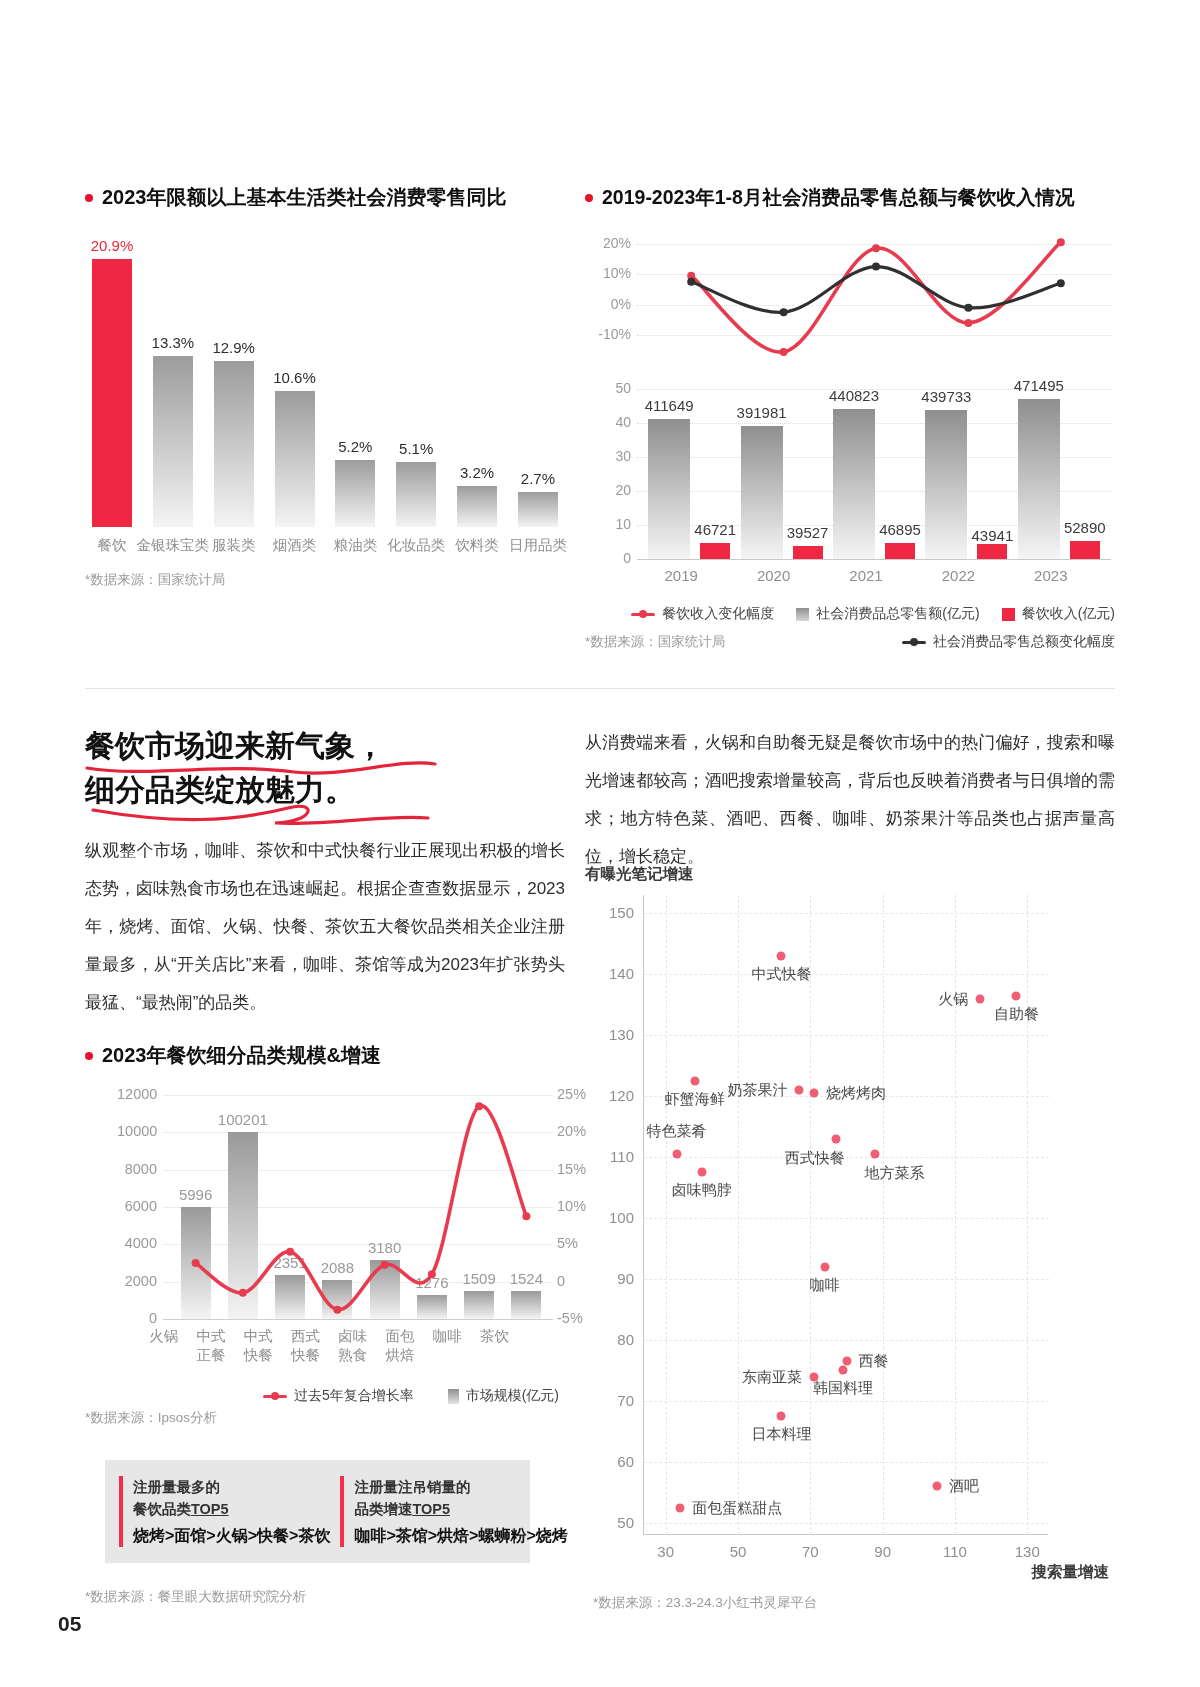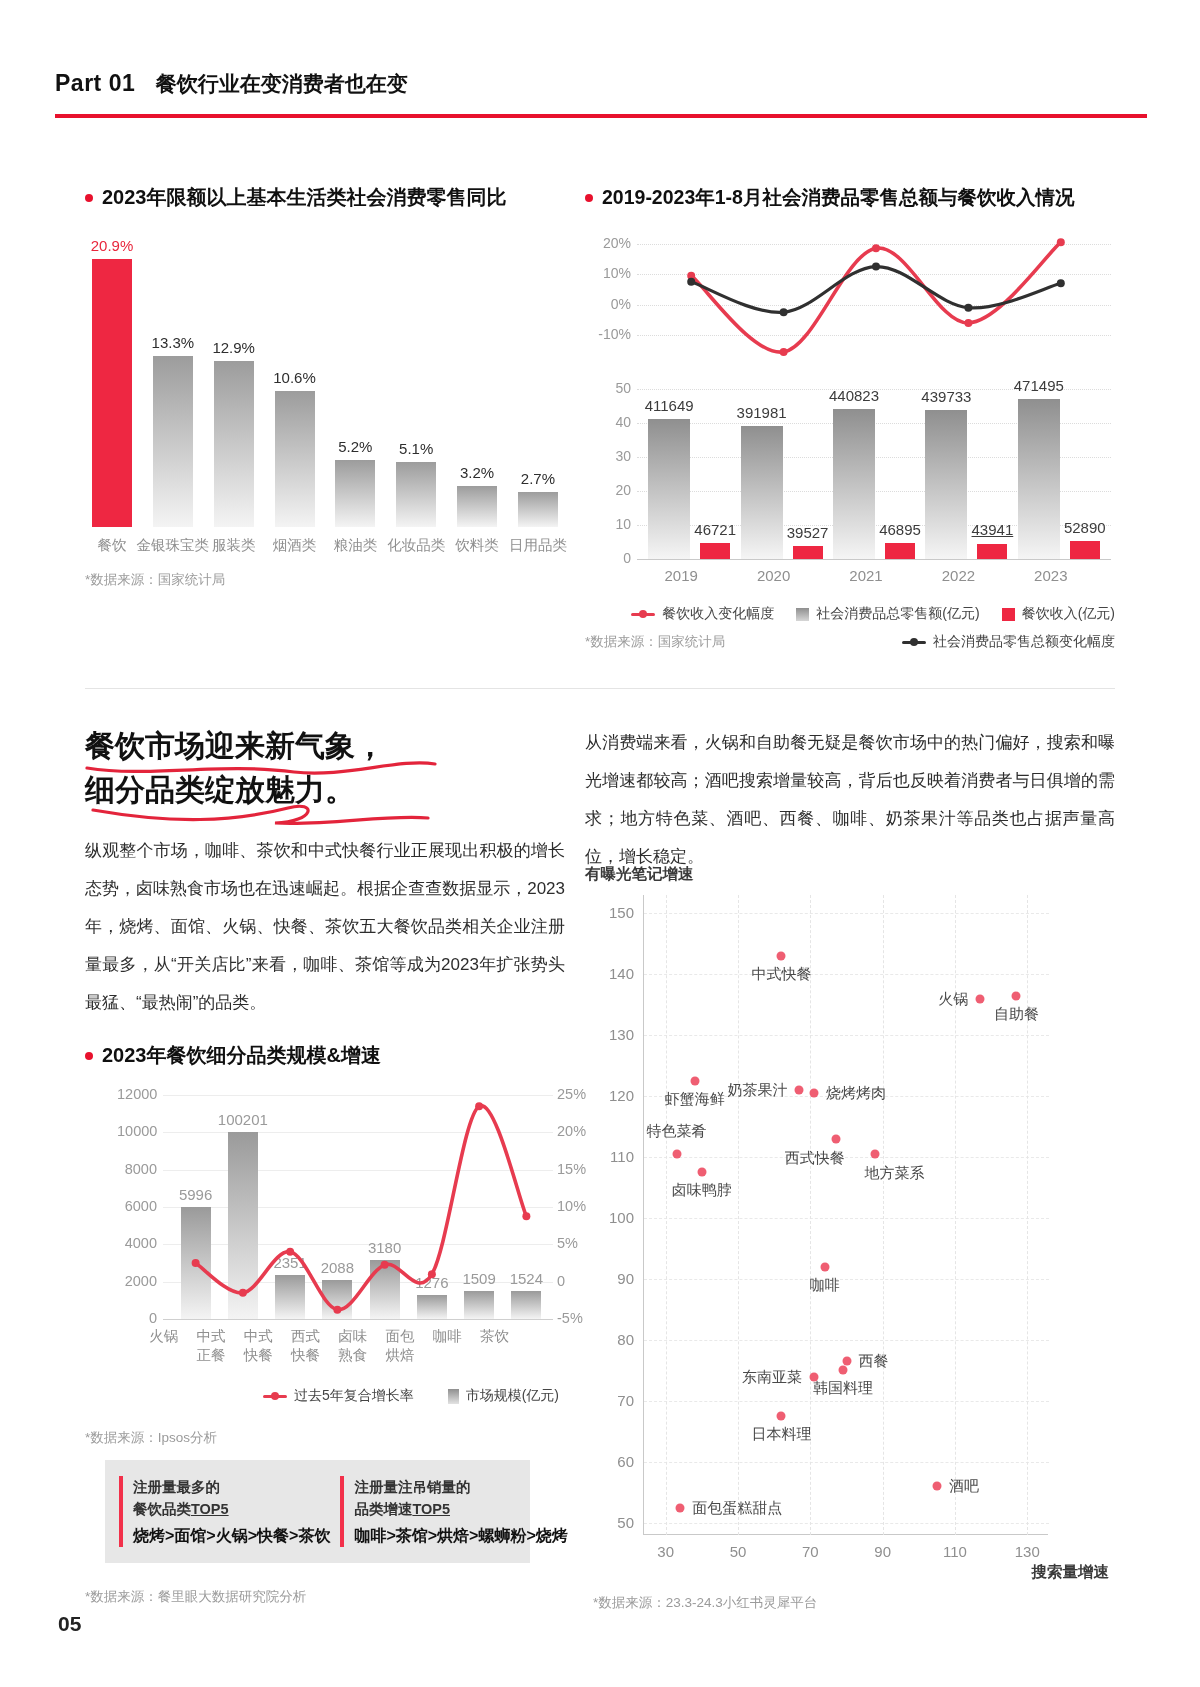--- a/index.html
+++ b/index.html
@@ -68,21 +68,21 @@
   .c3-grid { position:absolute; height:0; border-top:1px solid #ededed; left:46px; width:390px; }
   .c3-grid.base { border-top:1px solid #cfcfcf; }
   .c3-ltick { position:absolute; left:0; width:40px; text-align:right; font-size:14.5px; color:#9a9a9a; }
   .c3-rtick { position:absolute; left:440px; width:40px; text-align:left; font-size:14.5px; color:#9a9a9a; }
   .c3-bar { position:absolute; width:30px; background:linear-gradient(180deg,#9a9a9a 0%,#f4f4f4 100%); }
   .c3-blab { position:absolute; font-size:15px; color:#9a9a9a; transform:translateX(-50%); white-space:nowrap; }
   .c3-cats { position:relative; height:46px; margin-top:8px; }
   .c3-cat { position:absolute; transform:translateX(-50%); font-size:14.5px; color:#8f8f8f; text-align:center; line-height:19px; white-space:nowrap; }
   .c3-legend { display:flex; justify-content:flex-end; gap:34px; margin-top:14px; font-size:14px; color:#444; align-items:center; padding-right:6px; }
   .lg-bar { display:inline-block; width:11px; height:15px; background:linear-gradient(180deg,#8f8f8f,#e3e3e3); }
-  .c3 .src { margin-top:24px; }
+  .c3 .src { margin-top:4px; }
 
   
   .t5wrap { left:105px; top:1460px; width:425px; background:#e7e7e7; display:flex; padding:16px 14px; gap:10px; }
   .t5 { flex:1; border-left:4px solid #F2304A; padding-left:10px; }
   .t5l1 { font-size:14.5px; font-weight:bold; color:#333; line-height:22px; }
   .t5l2 { font-size:14.5px; font-weight:bold; color:#333; line-height:22px; }
   .t5l2 .u { text-decoration:underline; }
   .t5rank { font-size:16px; font-weight:bold; color:#111; margin-top:6px; white-space:nowrap; }
   .t5src { left:85px; top:1588px; }
 
@@ -105,24 +105,20 @@
   .sc-xlab { left:585px; top:1562px; width:530px; text-align:right; font-size:15.5px; font-weight:bold; color:#3a3a3a; padding-right:6px; }
   .sc-src { left:593px; top:1594px; }
 
   .pagenum { left:58px; top:1612px; font-size:21px; font-weight:bold; color:#222; }
 </style>
 </head>
 <body>
 
 <div class="page">
 
-  <div class="hdr abs">
-    <span class="hdr-part">Part 01</span>
-    <span class="hdr-title">餐饮行业在变消费者也在变</span>
-  </div>
 
   <section class="abs c1">
     <div class="sec-title">
       <span class="dot"></span>
       <span>2023年限额以上基本生活类社会消费零售同比</span>
     </div>
     <div class="c1-bars" id="c1-bars">
         <div class="c1-item">
           <div class="c1-val hl">20.9%</div>
           <div class="c1-bar red" style="height: 268.4px;"></div>
@@ -212,21 +208,21 @@
         <div class="c2-barlab" style="left: 222.6px; top: 134.561px;">39527</div>
         <div class="c2-year" style="left: 188.6px; top: 178px;">2020</div>
         <div class="c2-bar gray" style="left: 248px; bottom: 32px; height: 149.9px;"></div>
         <div class="c2-bar red" style="left: 300px; bottom: 32px; height: 15.9px;"></div>
         <div class="c2-barlab" style="left: 269px; top: -1.87982px;">440823</div>
         <div class="c2-barlab" style="left: 315px; top: 132.056px;">46895</div>
         <div class="c2-year" style="left: 281px; top: 178px;">2021</div>
         <div class="c2-bar gray" style="left: 340.4px; bottom: 32px; height: 149.5px;"></div>
         <div class="c2-bar red" style="left: 392.4px; bottom: 32px; height: 14.9px;"></div>
         <div class="c2-barlab" style="left: 361.4px; top: -1.50922px;">439733</div>
-        <div class="c2-barlab" style="left: 407.4px; top: 132px; text-decoration: underline;">43941</div>
+        <div class="c2-barlab" style="left: 407.4px; top: 138px;">43941</div>
         <div class="c2-year" style="left: 373.4px; top: 178px;">2022</div>
         <div class="c2-bar gray" style="left: 432.8px; bottom: 32px; height: 160.3px;"></div>
         <div class="c2-bar red" style="left: 484.8px; bottom: 32px; height: 18px;"></div>
         <div class="c2-barlab" style="left: 453.8px; top: -12.3083px;">471495</div>
         <div class="c2-barlab" style="left: 499.8px; top: 130.017px;">52890</div>
         <div class="c2-year" style="left: 465.8px; top: 178px;">2023</div>
       </div>
     <div class="c2-legend">
       <span class="lgi">
         <span class="lg-line" style="background:#E73B4F;">

